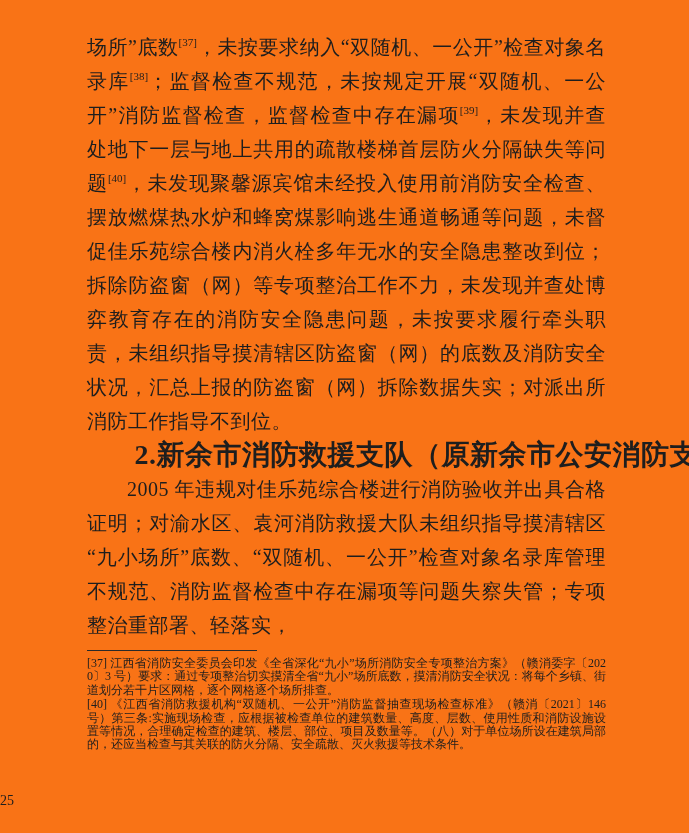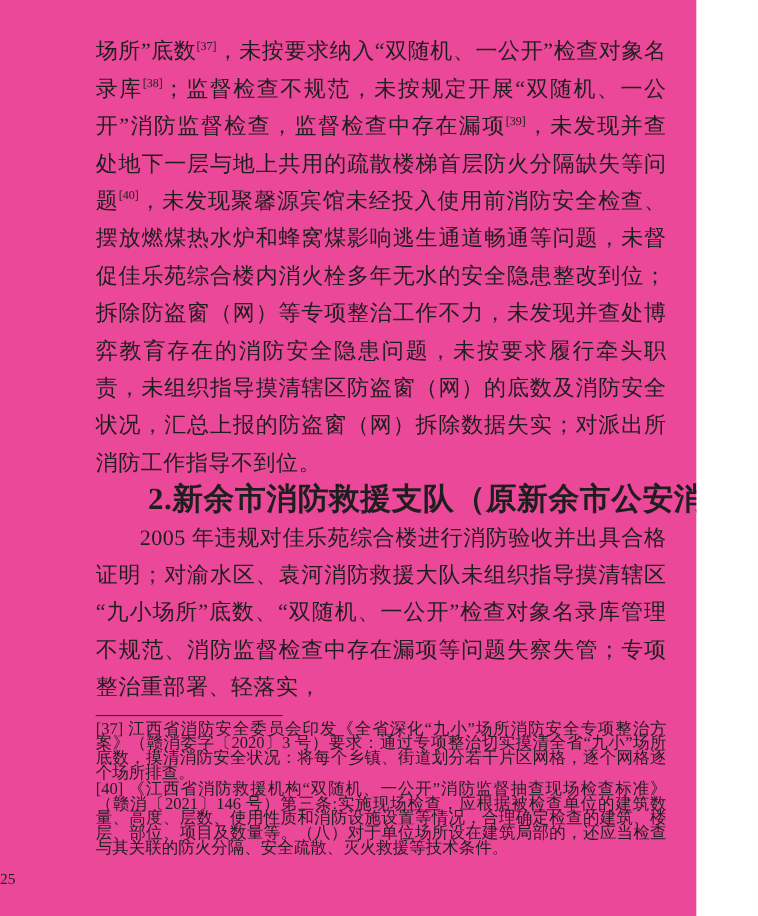--- a/index.html
+++ b/index.html
@@ -2,23 +2,23 @@
 <html lang="zh"><head>
 <meta charset="utf-8">
 <style>
   html, body {
     margin: 0;
     padding: 0;
     background: #ffffff;
   }
   .page {
     position: relative;
-    width: 633px;
+    width: 689px;
     height: 833px;
-    background: #ec4899;
+    background: #f97316;
     overflow: hidden;
     font-family: "Liberation Serif", "DejaVu Serif", serif;
     color: #1e1e1e;
   }
   .content {
     position: absolute;
     top: 30px;
     left: 87px;
     width: 519px;
   }
@@ -50,21 +50,21 @@
     white-space: nowrap;
   }
   .fn-sep {
     width: 170px;
     height: 0;
     border-top: 1.5px solid #2a2a2a;
     margin: 8px 0 6px 0;
   }
   .footnotes p {
     margin: 0 0 1px 0;
-    font-size: 15px;
+    font-size: 12px;
     line-height: 13.4px;
     text-align: justify;
     text-justify: inter-character;
     word-break: break-all;
     white-space: pre-wrap;
   }
   .page-number {
     position: absolute;
     left: 0;
     right: 0;

